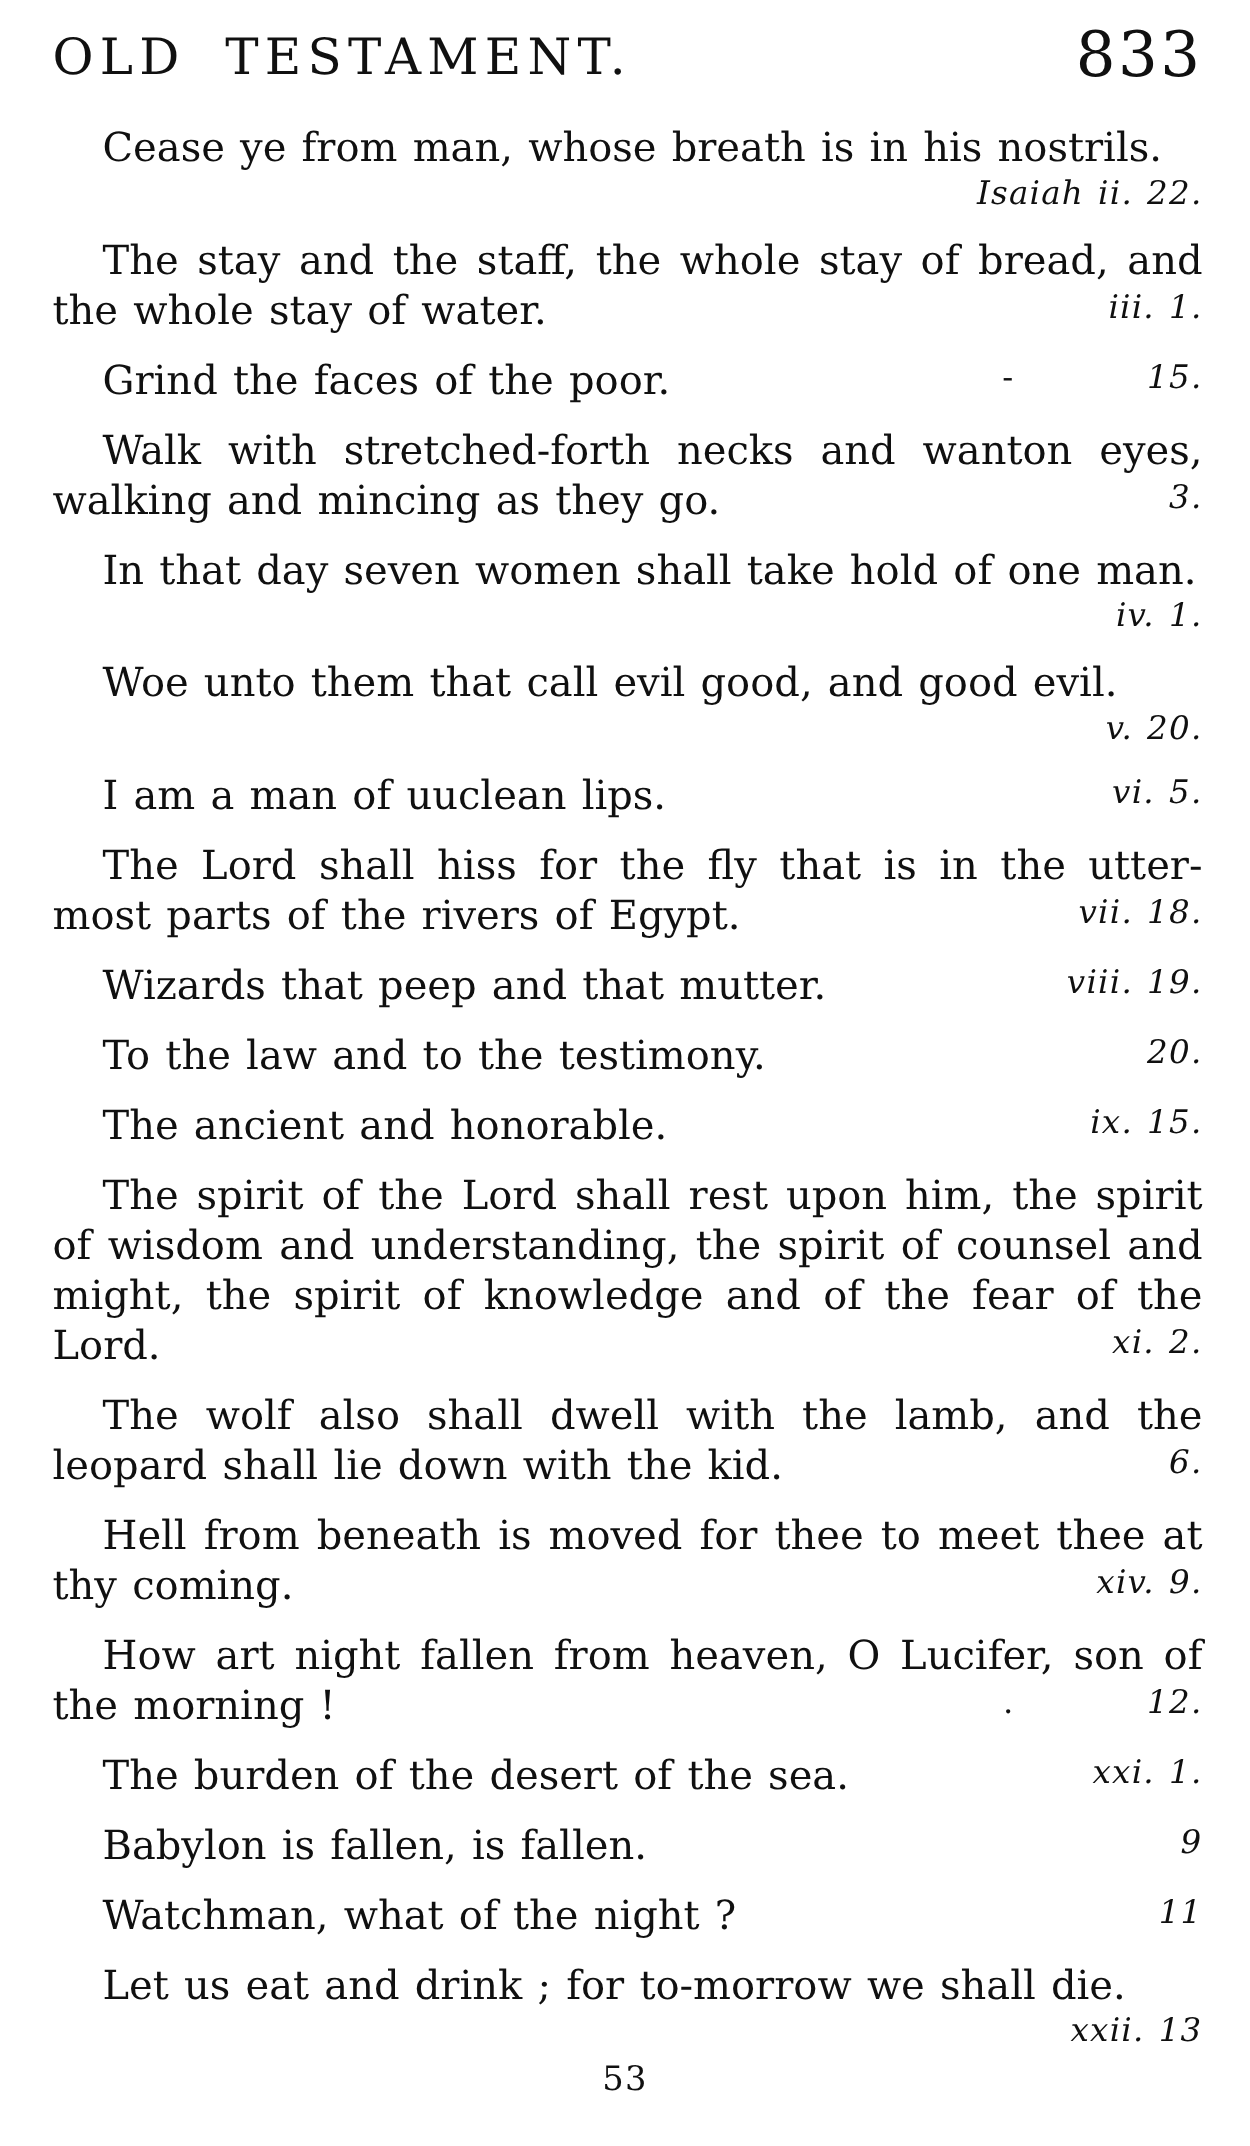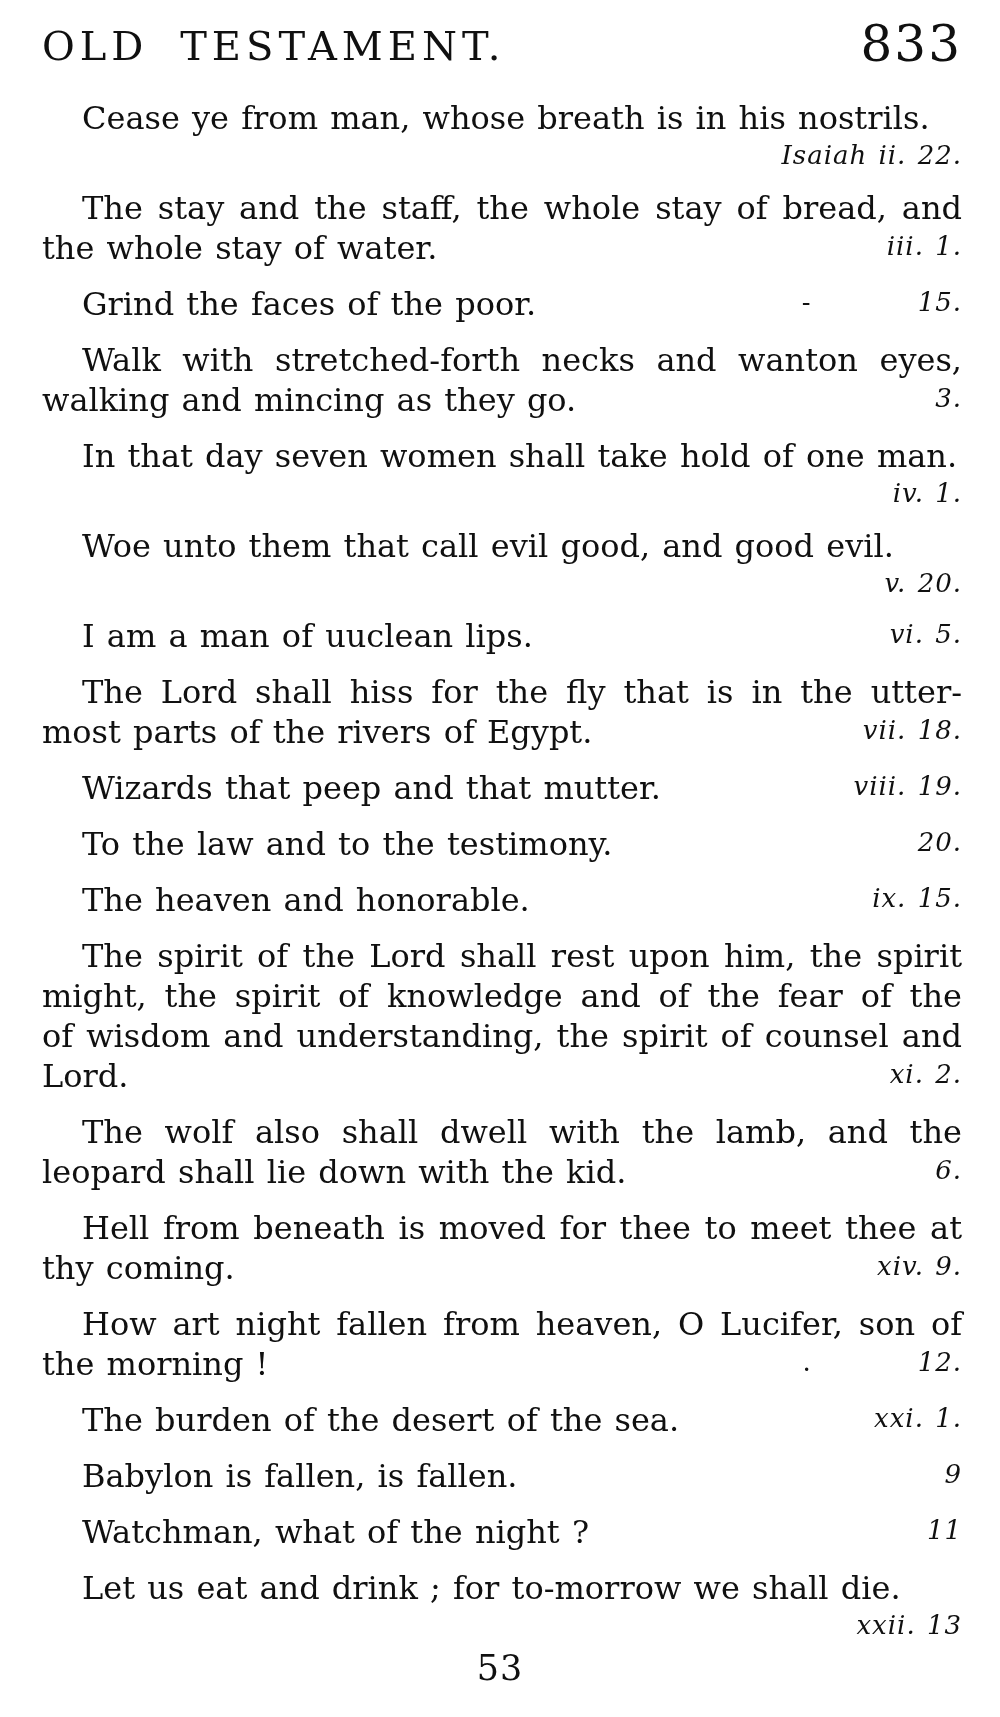--- a/index.html
+++ b/index.html
@@ -64,21 +64,21 @@
   .mark {
     font-style: normal;
     display: inline-block;
     margin-right: 106px;
     font-size: 26px;
   }
   .page-footer {
     position: absolute;
     left: 0; right: 0; top: 1648px;
     text-align: center;
-    font-size: 35px;
+    font-size: 27px;
     letter-spacing: 1px;
   }
 </style>
 </head>
 <body>
 
 <header class="page-header">
   <div class="running-title">OLD TESTAMENT.</div>
   <div class="page-number">833</div>
 </header>
@@ -114,26 +114,26 @@
       <div class="qline first"><span>The Lord shall hiss for the fly that is in the utter-</span></div>
       <div class="qline last"><span>most parts of the rivers of Egypt.</span><span class="cite cite-abs"><span>vii. 18.</span></span></div>
     </div>
     <div class="quote">
       <div class="qline first last"><span>Wizards that peep and that mutter.</span><span class="cite cite-abs"><span>viii. 19.</span></span></div>
     </div>
     <div class="quote">
       <div class="qline first last"><span>To the law and to the testimony.</span><span class="cite cite-abs"><span>20.</span></span></div>
     </div>
     <div class="quote">
-      <div class="qline first last"><span>The heaven and honorable.</span><span class="cite cite-abs"><span>ix. 15.</span></span></div>
+      <div class="qline first last"><span>The ancient and honorable.</span><span class="cite cite-abs"><span>ix. 15.</span></span></div>
     </div>
     <div class="quote">
       <div class="qline first"><span>The spirit of the Lord shall rest upon him, the spirit</span></div>
+      <div class="qline"><span>of wisdom and understanding, the spirit of counsel and</span></div>
       <div class="qline"><span>might, the spirit of knowledge and of the fear of the</span></div>
-      <div class="qline"><span>of wisdom and understanding, the spirit of counsel and</span></div>
       <div class="qline last"><span>Lord.</span><span class="cite cite-abs"><span>xi. 2.</span></span></div>
     </div>
     <div class="quote">
       <div class="qline first"><span>The wolf also shall dwell with the lamb, and the</span></div>
       <div class="qline last"><span>leopard shall lie down with the kid.</span><span class="cite cite-abs"><span>6.</span></span></div>
     </div>
     <div class="quote">
       <div class="qline first"><span>Hell from beneath is moved for thee to meet thee at</span></div>
       <div class="qline last"><span>thy coming.</span><span class="cite cite-abs"><span>xiv. 9.</span></span></div>
     </div>

